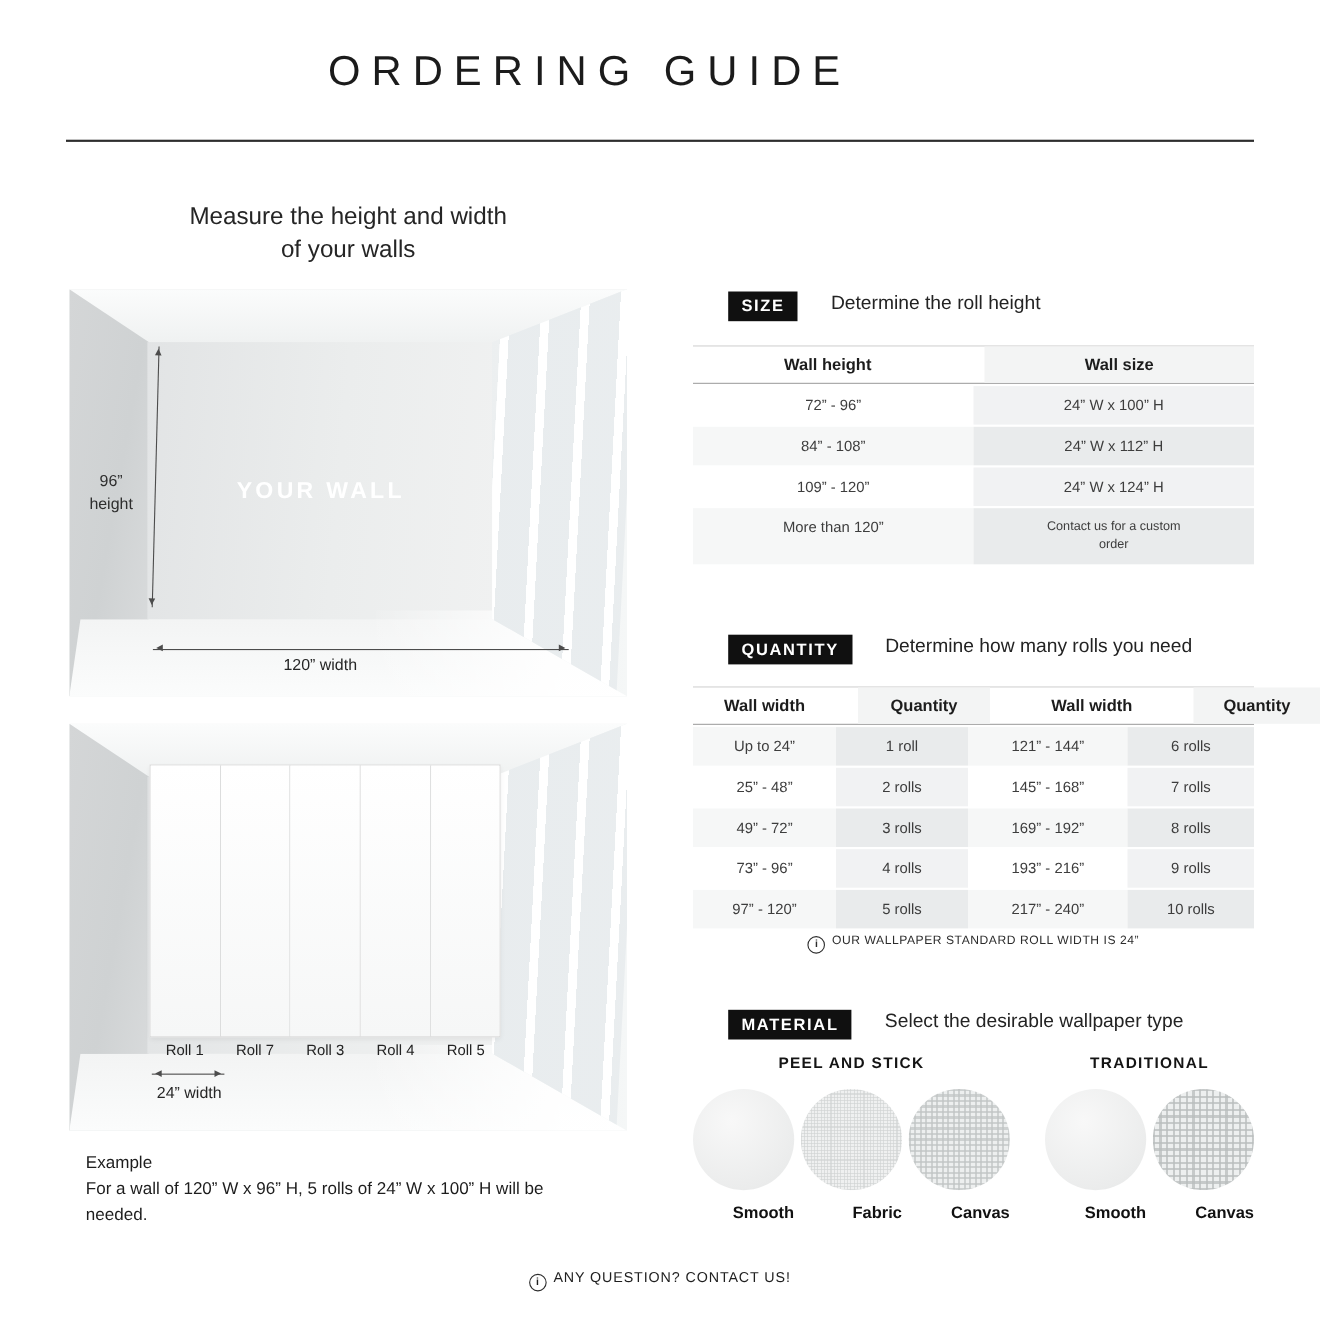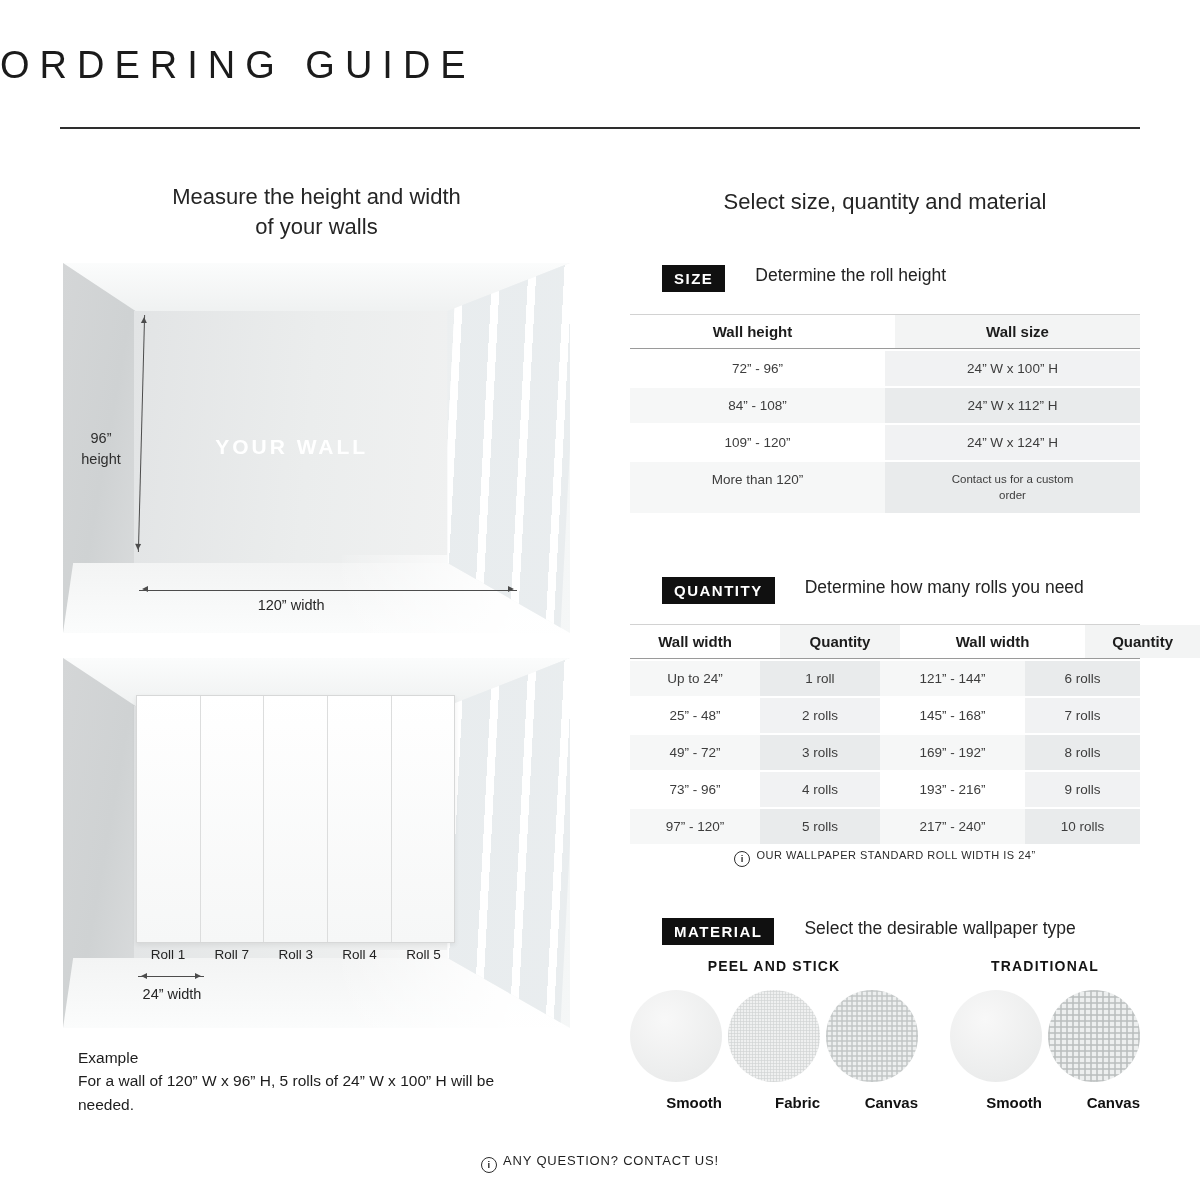--- a/index.html
+++ b/index.html
@@ -1,20 +1,20 @@
 <!DOCTYPE html>
 <html><head>
 <meta charset="utf-8">
 <style>
   html,body { margin:0; padding:0; background:#ffffff; }
   body { width:1200px; height:1200px; font-family:"Liberation Sans", sans-serif; color:#222; }
   .page { position:relative; width:1200px; height:1200px; background:#fff; overflow:hidden; }
 
   
-  .main-title { position:absolute; top:44px; left:0; width:1072px; 
+  .main-title { position:absolute; top:44px; left:0; width:1072px; text-align:center;
     font-size:38px; font-weight:500; letter-spacing:10px; color:#1b1b1b; }
   .top-rule { position:absolute; top:127px; left:60px; width:1080px; border-top:2px solid #2e2e2e; }
 
   
   .col-heading { position:absolute; text-align:center; font-size:22px; font-weight:500;
     color:#252525; line-height:1.38; }
   .heading-left { left:63px; top:182px; width:507px; }
   .heading-right { left:630px; top:187px; width:510px; }
 
   
@@ -191,21 +191,20 @@
     </div>
     <div class="measure-h mh2"></div>
     <div class="width-label wl2">24” width</div>
   </div>
 
   <div class="example">
     <div>Example</div>
     <div>For a wall of 120” W x 96” H, 5 rolls of 24” W x 100” H will be needed.</div>
   </div>
 
-  <div class="col-heading heading-right">Select size, quantity and material</div>
 
   <div class="section-head head-size">
     <span class="badge">SIZE</span>
     <span class="section-title">Determine the roll height</span>
   </div>
 
   <div class="tbl tbl-size">
     <div class="trow thead">
       <div class="cell th">Wall height</div>
       <div class="cell th accent-h">Wall size</div>

